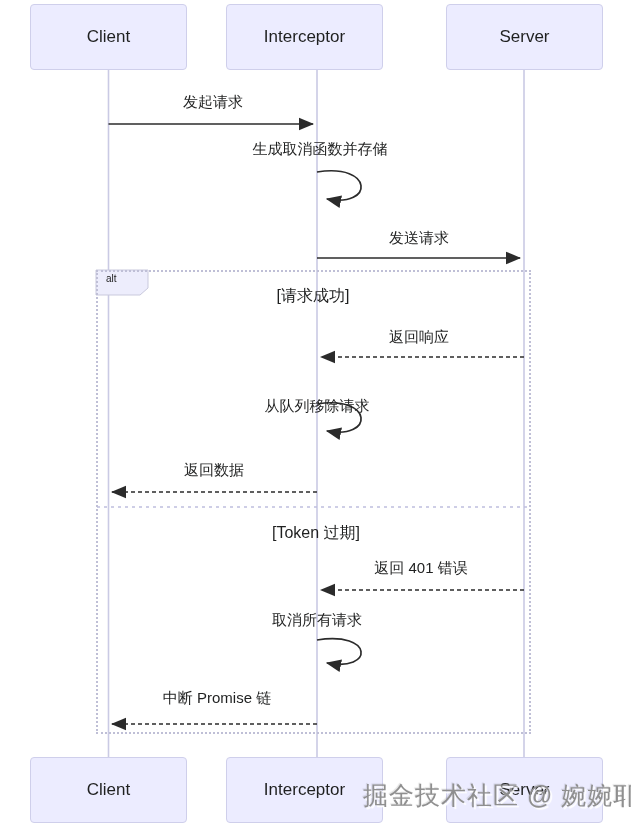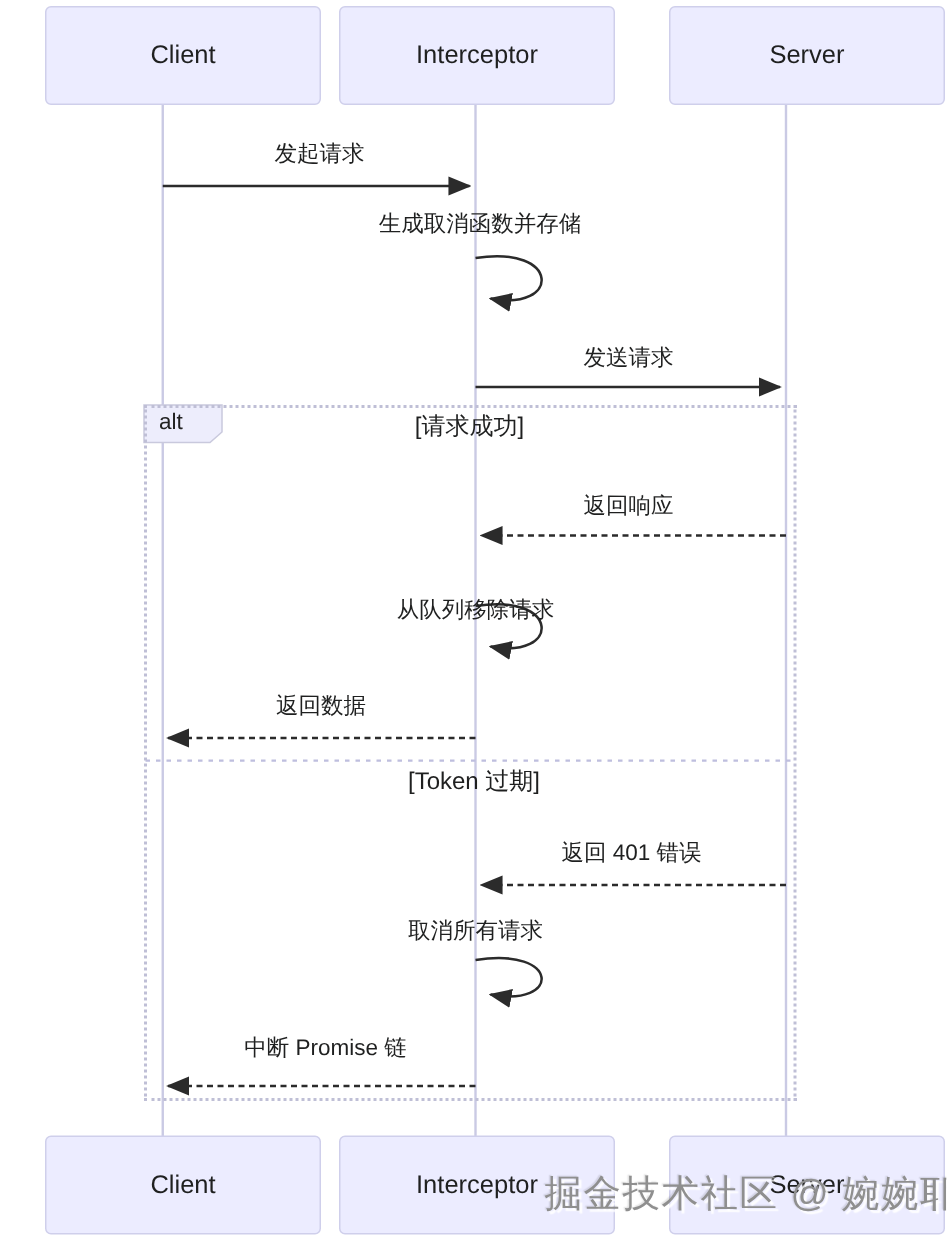--- a/index.html
+++ b/index.html
@@ -3,21 +3,21 @@
 <meta charset="utf-8">
 <style>
   html,body{margin:0;padding:0;background:#ffffff;}
   .canvas{
     position:relative;width:631px;height:834px;background:#ffffff;overflow:hidden;
     font-family:"Liberation Sans","DejaVu Sans",sans-serif;color:#1f2020;
   }
   .layer{position:absolute;left:0;top:0;width:631px;height:834px;}
   
   .actor{
-    position:absolute;width:184px;height:66px;background:#ECECFF;
+    position:absolute;width:157px;height:66px;background:#ECECFF;
     border:1px solid #CFCFEB;border-radius:4px;box-sizing:border-box;
     display:flex;align-items:center;justify-content:center;
     font-size:17px;color:#1f2020;z-index:3;
   }
   .a-client{left:30px;}  .a-interceptor{left:226px;} .a-server{left:446px;text-align:center;}
   .row-top{top:4px;} .row-bottom{top:757px;}
   
   .msg{
     position:absolute;transform:translateX(-50%);white-space:nowrap;
     font-size:15px;color:#1f2020;z-index:4;
@@ -30,25 +30,25 @@
   .m6{left:214px;top:461px;}
   .m7{left:421px;top:559px;}
   .m8{left:317px;top:611px;font-family:Liberation Mono, monospace;}
   .m9{left:217px;top:689px;}
   
   .alt-frame{
     position:absolute;left:96px;top:270px;width:435px;height:464px;
     border:2px dotted #BFBFD6;box-sizing:border-box;z-index:1;
   }
   .alt-tab-text{
-    position:absolute;left:106px;top:273px;font-size:15px;color:#222;z-index:3;
+    position:absolute;left:106px;top:273px;font-size:10px;color:#222;z-index:3;
   }
   .cond{
     position:absolute;transform:translateX(-50%);white-space:nowrap;
-    font-size:16px;font-weight:500;color:#1f2020;z-index:4;
+    font-size:16px;font-weight:500;color:#1f2020;z-index:4;margin-top:12px;
   }
   .c1{left:313px;top:274px;}
   .c2{left:316px;top:511px;}
   
   .watermark{
     position:absolute;left:363px;top:779px;z-index:6;white-space:nowrap;
     font-size:25px;color:#8f8f8f;letter-spacing:1px;
     text-shadow:2px 2px 1px #ffffff,-1px -1px 1px rgba(0,0,0,0.12);
   }
   svg{display:block;}

